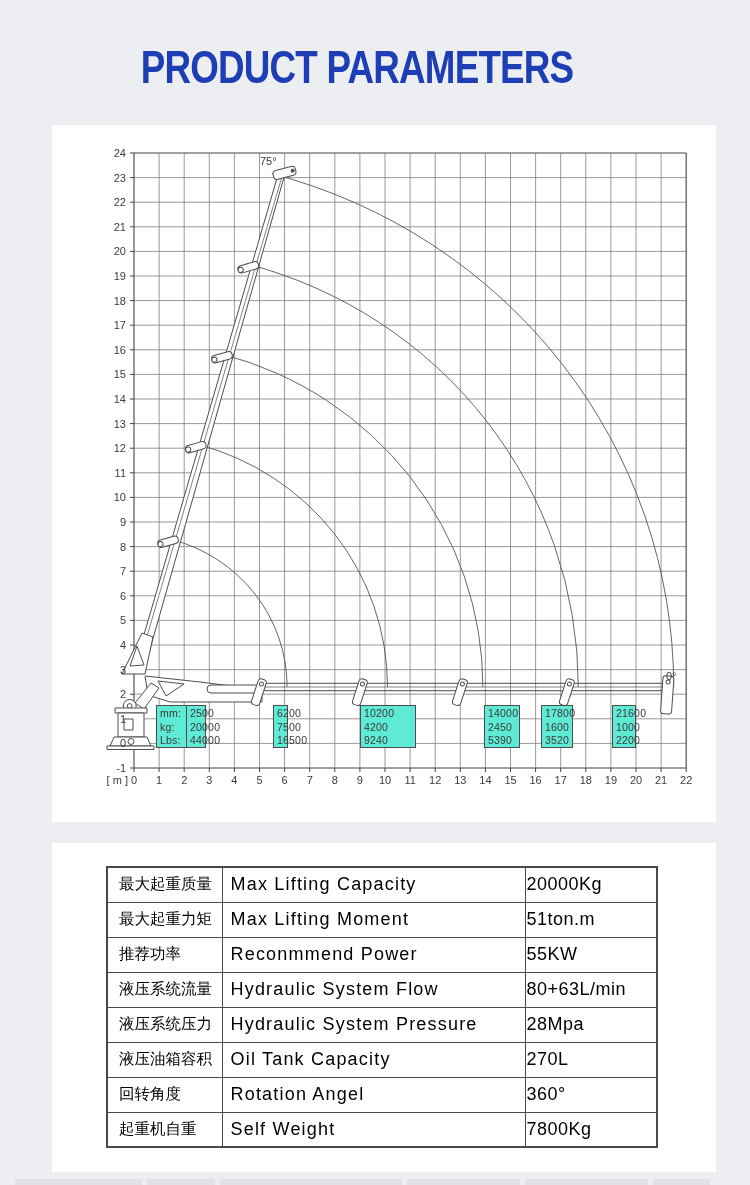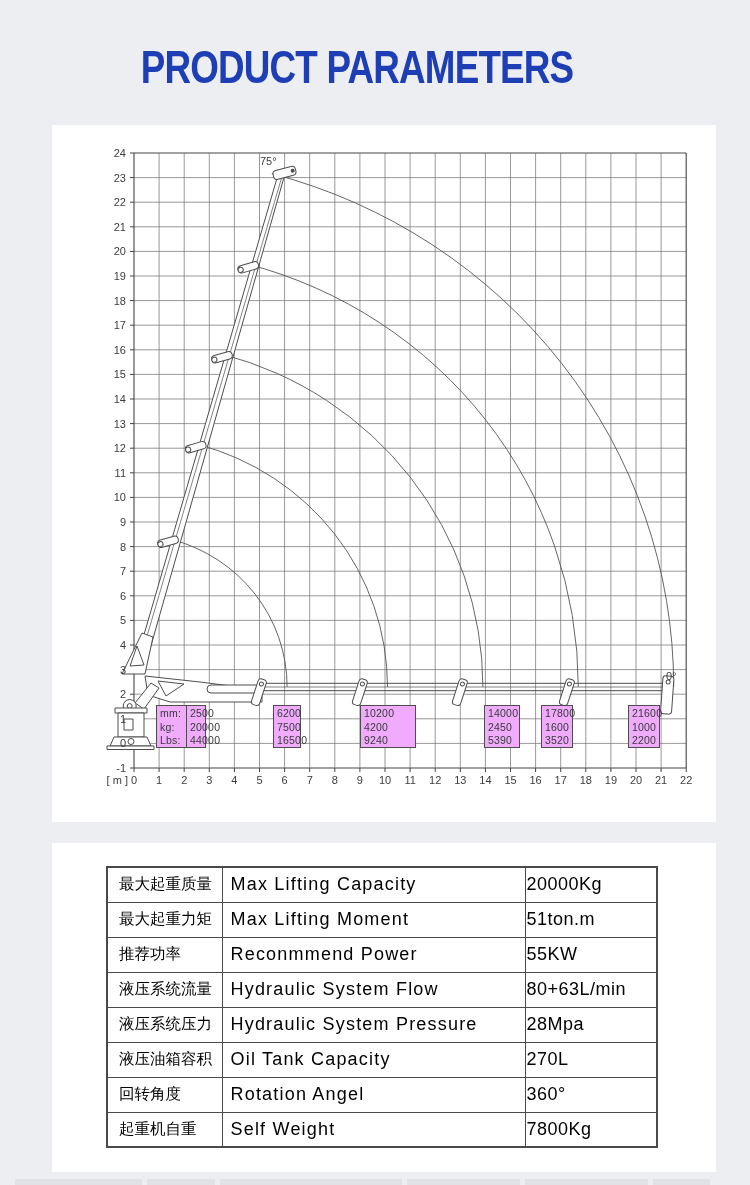--- a/index.html
+++ b/index.html
@@ -6,21 +6,21 @@
   body{width:750px;height:1185px;background:#eceef1;position:relative;overflow:hidden;
        font-family:"Liberation Sans",sans-serif;}
   .page{position:absolute;inset:0;}
   .page-title{position:absolute;top:44px;left:0;width:750px;text-align:center;
       font-size:46px;font-weight:700;letter-spacing:-1px;color:#1d3eb5;line-height:1;
       transform:translateX(-18px) scaleX(0.8);}
   .card{position:absolute;left:46px;width:664px;background:#ffffff;margin-left:6px;}
   #chartCard{top:125px;height:697px;}
   #tableCard{top:843px;height:329px;}
   #chartSvg{position:absolute;left:0;top:0;}
-  .lbox{position:absolute;top:580px;height:43px;background:#f0abfc;border:1px solid #4d4d4d;
+  .lbox{position:absolute;top:580px;height:43px;background:#5eead4;border:1px solid #4d4d4d;
       box-sizing:border-box;font-size:10.5px;line-height:13.6px;padding:1px 0 0 3px;
       color:#3a3a3a;letter-spacing:.2px;white-space:nowrap;}
   .spec{position:absolute;left:54px;top:23px;border-collapse:collapse;border:2px solid #4a4a4a;}
   .spec td{border:1px solid #4a4a4a;height:35px;color:#000000;box-sizing:border-box;}
   .spec td.cn{font-size:15.5px;padding-left:11px;width:115px;}
   .spec td.en{font-size:18px;letter-spacing:1.2px;padding-left:8px;width:303px;font-weight:400;}
   .spec td.val{font-size:18px;letter-spacing:.5px;text-align:left;width:132px;}
   .footer-strip{position:absolute;top:1179px;left:0;width:750px;height:6px;}
   .footer-strip .seg{position:absolute;top:0;height:6px;background:#e0e2e6;}
 </style>
@@ -270,41 +270,41 @@
         <div class="lbox" style="left: 104px; width: 31px;">
           <div>mm:</div>
           <div>kg:</div>
           <div>Lbs:</div>
         </div>
         <div class="lbox" style="left: 134px; width: 20px;">
           <div>2500</div>
           <div>20000</div>
           <div>44000</div>
         </div>
-        <div class="lbox" style="left: 221px; width: 28px;">
+        <div class="lbox" style="left: 221px; width: 15px;">
           <div>6200</div>
           <div>7500</div>
           <div>16500</div>
         </div>
         <div class="lbox" style="left: 308px; width: 56px;">
           <div>10200</div>
           <div>4200</div>
           <div>9240</div>
         </div>
         <div class="lbox" style="left: 432px; width: 36px;">
           <div>14000</div>
           <div>2450</div>
           <div>5390</div>
         </div>
         <div class="lbox" style="left: 489px; width: 32px;">
           <div>17800</div>
           <div>1600</div>
           <div>3520</div>
         </div>
-        <div class="lbox" style="left: 576px; width: 32px;">
+        <div class="lbox" style="left: 560px; width: 24px;">
           <div>21600</div>
           <div>1000</div>
           <div>2200</div>
         </div>
       </div>
   </div>
 
   <div class="card" id="tableCard">
     <table class="spec">
       <colgroup>

